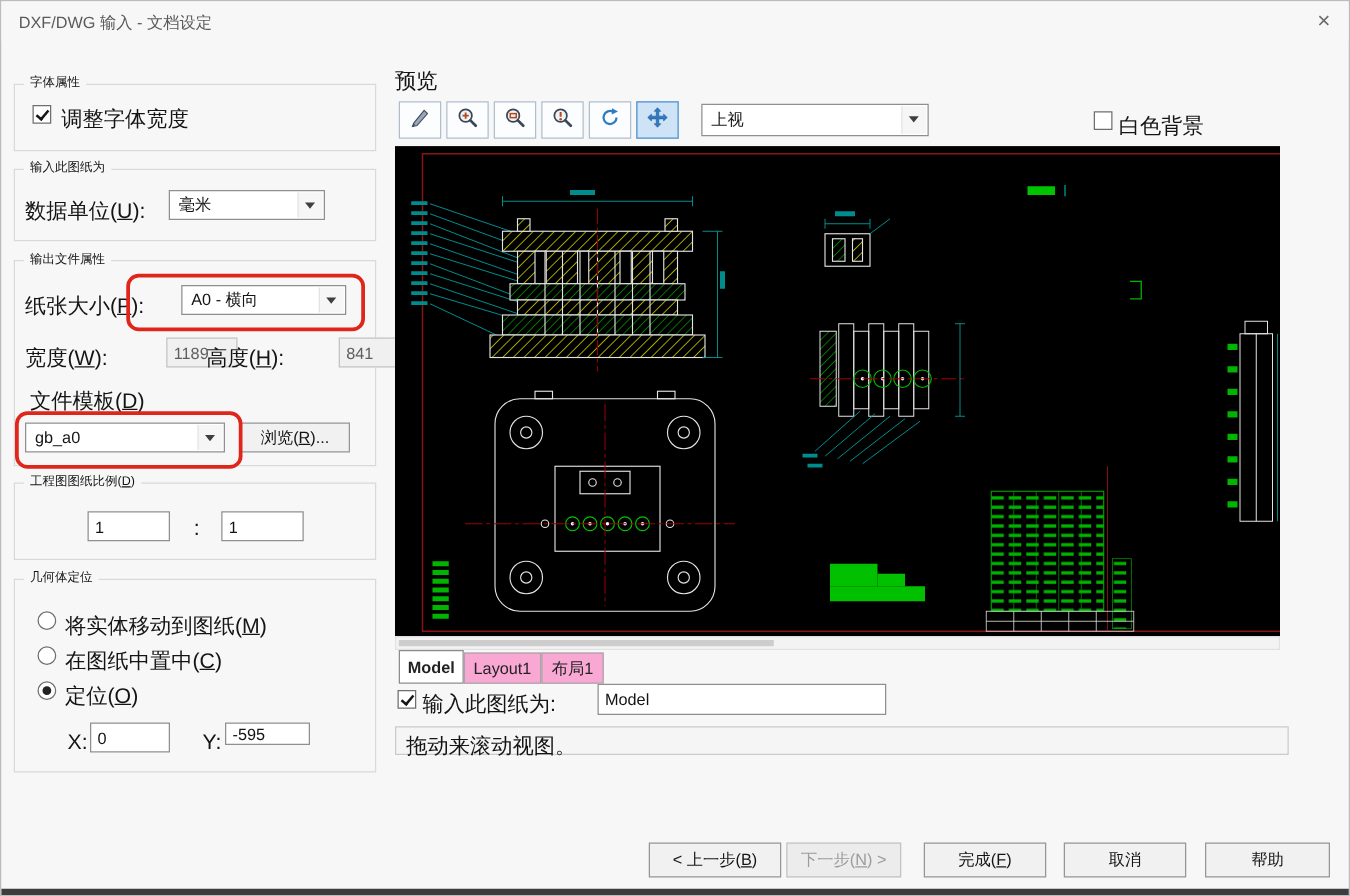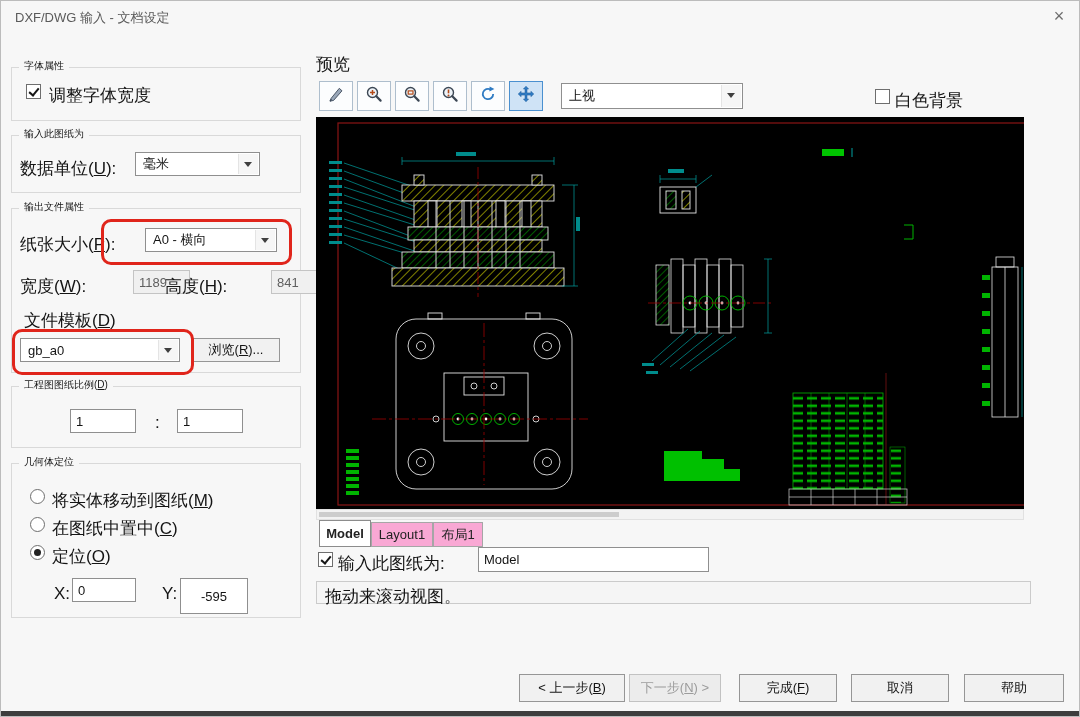--- a/index.html
+++ b/index.html
@@ -93,21 +93,21 @@
     <span class="group-title">几何体定位</span>
     <span class="abs rb" style="left:18px;top:25px"></span>
     <span class="abs lbl" style="left:40px;top:25px">将实体移动到图纸(<u>M</u>)</span>
     <span class="abs rb" style="left:18px;top:53px"></span>
     <span class="abs lbl" style="left:40px;top:53px">在图纸中置中(<u>C</u>)</span>
     <span class="abs rb on" style="left:18px;top:81px"></span>
     <span class="abs lbl" style="left:40px;top:81px">定位(<u>O</u>)</span>
     <span class="abs lbl" style="left:42px;top:120px">X:</span>
     <input class="abs tb" style="left: 60px; top: 114px; width: 64px; height: 24px;" value="0">
     <span class="abs lbl" style="left:150px;top:120px">Y:</span>
-    <input class="abs tb" style="left: 168px; top: 114px; width: 68px; height: 36px; text-align: center;" value="-595">
+    <input class="abs tb" style="left: 168px; top: 114px; width: 68px; height: 18px;" value="-595">
   </div>
 
   <span class="abs lbl" style="left:315px;top:52px">预览</span>
 
   <div class="abs tool" style="left:318px;top:80px">
     <span>
       <svg width="18" height="18" viewBox="0 0 18 18">
           <path d="M4 13.5 L12.3 3.3 L15 5.8 L6.6 15.4 L3 16.2 Z" fill="#9aa7b8" stroke="#3f4c5c" stroke-width="0.9"></path>
           <path d="M3 16.2 L4.6 14.3" stroke="#3f4c5c" stroke-width="1.2"></path>
         </svg>

